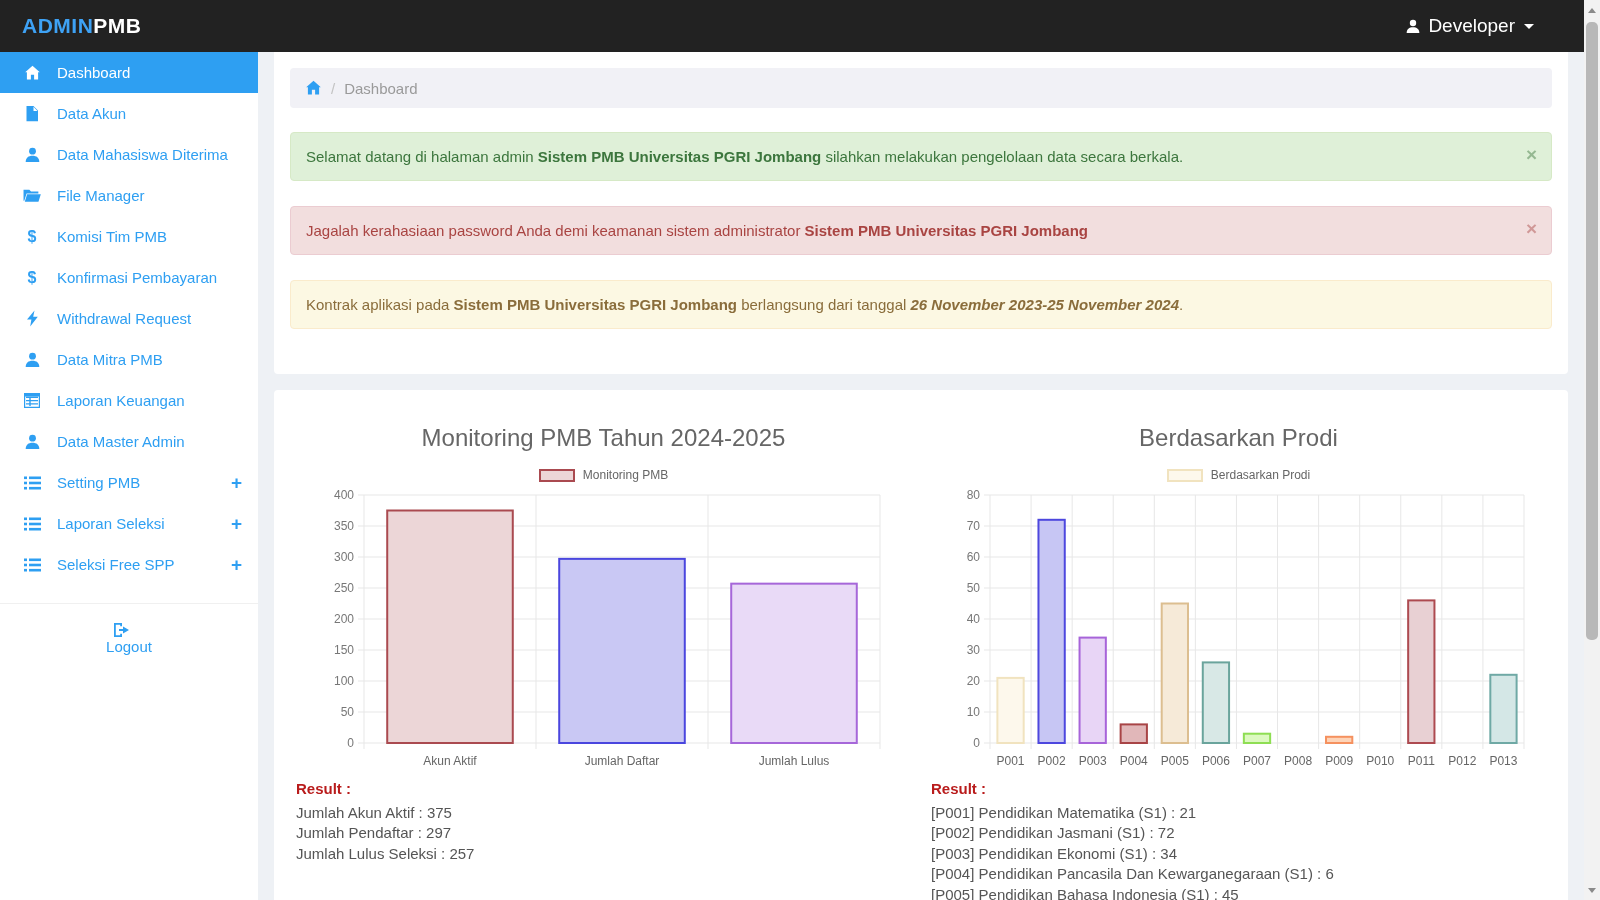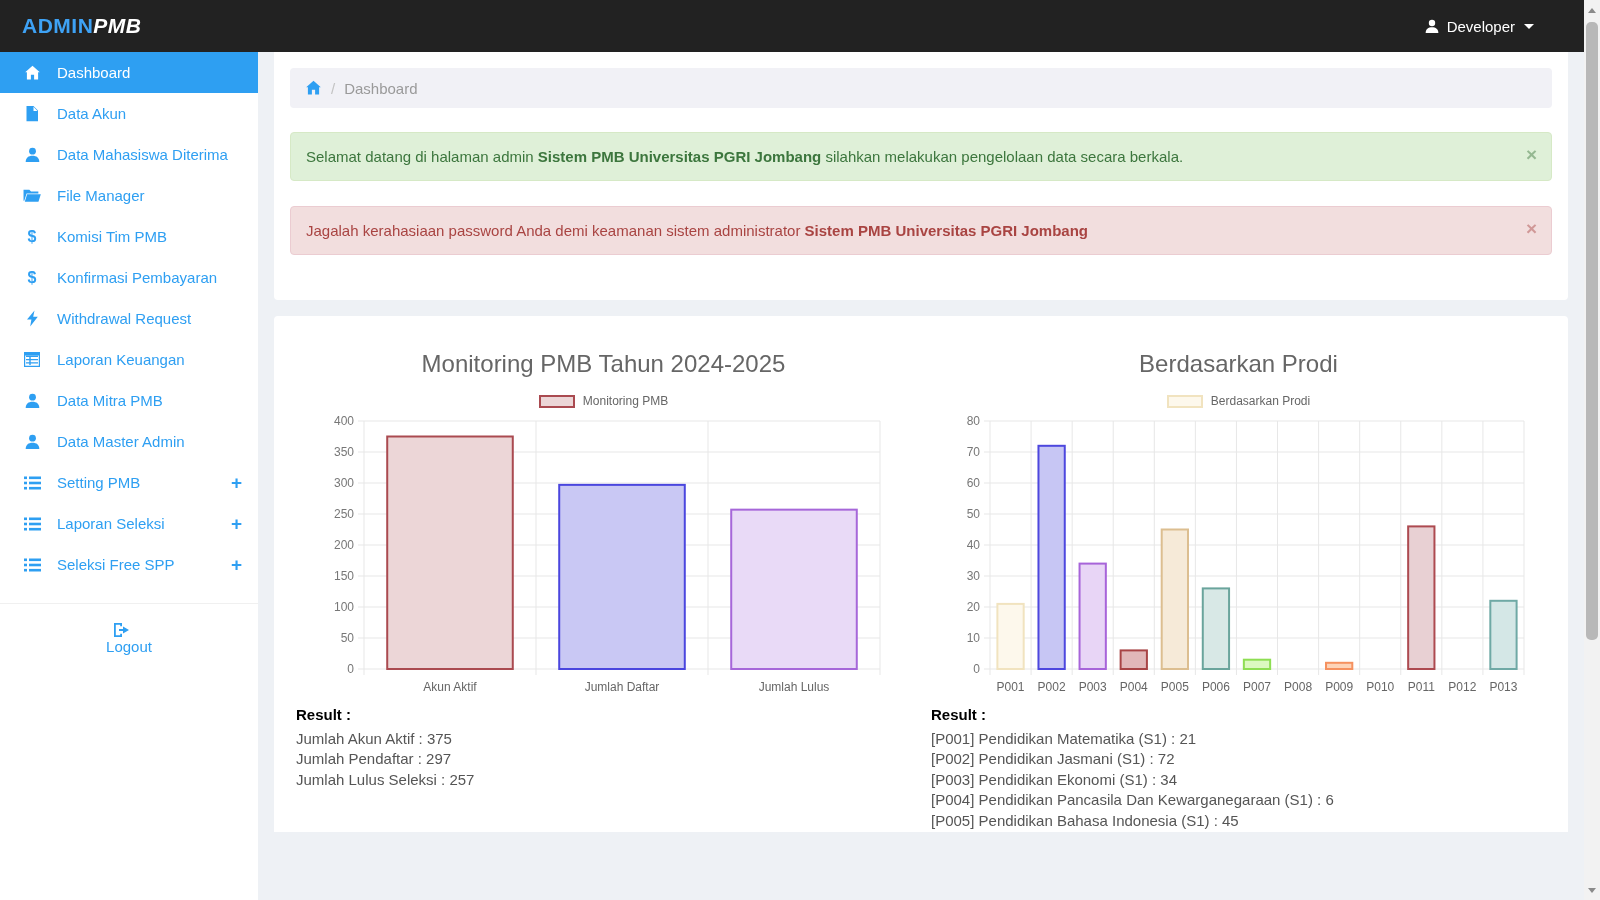--- a/index.html
+++ b/index.html
@@ -9,22 +9,22 @@
     background:#eef1f5;
     position:relative;
   }
   
   .navbar {
     position:absolute; top:0; left:0; width:1584px; height:52px;
     background:#222222; display:flex; align-items:center; padding:0 22px;
   }
   .logo { font-size:21px; font-weight:bold; letter-spacing:.5px; cursor:pointer; }
   .logo .lp { color:#3ea2f5; }
-  .logo .ls { color:#ffffff;font-style:italic; }
-  .user-menu { margin-left:auto; display:flex; align-items:center; gap:7px; color:#ffffff; font-size:15px; cursor:pointer; padding-right:28px;}
+  .logo .ls { color:#ffffff; }
+  .user-menu { margin-left:auto; display:flex; align-items:center; gap:7px; color:#ffffff; font-size:19px; cursor:pointer; padding-right:28px;}
   .user-menu svg { display:block; }
   .caret { width:0; height:0; border-left:5px solid transparent; border-right:5px solid transparent; border-top:5px solid #ffffff; margin-left:2px; }
   
   .sidebar {
     position:absolute; top:52px; left:0; width:258px; height:848px;
     background:#ffffff;
   }
   .side-item {
     display:flex; align-items:center; height:41px; padding:0 16px 0 22px;
     color:var(--accent,#2e9ff2); font-size:15px; cursor:pointer; list-style:none;
@@ -63,21 +63,21 @@
     padding:34px 12px 20px 12px; height:516px;
   }
   .charts { display:flex; }
   .chart-col { flex:1; padding:0 10px; }
   .chart-title { text-align:center; font-size:24px; color:#666666; font-weight:400; }
   .legend { display:flex; justify-content:center; align-items:center; gap:8px; margin:16px 0 5px 0; cursor:pointer; }
   .legend .box { width:36px; height:13px; border:2px solid; }
   .legend .lab { font-size:12px; color:#666666; }
   .chart-svg { display:block; margin:0 auto; }
   .results { margin-top:4px; font-size:15px; color:#555555; }
-  .results .rh { font-weight:bold; color:#000000; margin-bottom:3px; }
+  .results .rh { font-weight:bold; color:#b91c1c; margin-bottom:3px; }
   .results div { line-height:20.5px; }
   
   .scrollbar { position:absolute; top:0; right:0; width:16px; height:900px; background:#f2f2f2; }
   .sb-arrow { position:absolute; left:0; width:16px; height:16px; display:flex; align-items:center; justify-content:center; }
   .sb-arrow.up { top:2px; }
   .sb-arrow.down { bottom:2px; }
   .tri-up { width:0;height:0;border-left:4px solid transparent;border-right:4px solid transparent;border-bottom:5px solid #8a8a8a; }
   .tri-down { width:0;height:0;border-left:4px solid transparent;border-right:4px solid transparent;border-top:5px solid #8a8a8a; }
   .sb-thumb { position:absolute; left:2px; top:22px; width:12px; height:618px; background:#b8b8b8; border-radius:5px; }
 </style>
@@ -155,35 +155,35 @@
       <li class="side-item">
         <span class="icn">
           <svg width="13" height="17" viewBox="0 0 13 17" fill="currentColor">
             <polygon points="8.5,0.5 1,9.5 5.4,9.5 4.2,16.5 11.8,6.8 7.2,6.8"></polygon>
           </svg>
         </span>
         <span class="lbl">Withdrawal Request</span>
       </li>
       <li class="side-item">
         <span class="icn">
+          <svg width="17" height="16" viewBox="0 0 16 16" fill="currentColor">
+            <circle cx="8" cy="4.2" r="3.4"></circle>
+            <path d="M1.2 15 C1.2 10.8 4 8.8 8 8.8 C12 8.8 14.8 10.8 14.8 15 Z"></path>
+          </svg>
+        </span>
+        <span class="lbl">Data Mitra PMB</span>
+      </li>
+      <li class="side-item">
+        <span class="icn">
           <svg width="16" height="15" viewBox="0 0 16 15" fill="currentColor">
             <path d="M0.5 0.5 H15.5 V14.5 H0.5 Z M2 4.3 H14 M2 7.6 H14 M2 10.9 H14 M6 4.3 V13" stroke="currentColor" stroke-width="1.4" fill="none"></path>
             <rect x="0.5" y="0.5" width="15" height="3"></rect>
           </svg>
         </span>
         <span class="lbl">Laporan Keuangan</span>
-      </li>
-      <li class="side-item">
-        <span class="icn">
-          <svg width="17" height="16" viewBox="0 0 16 16" fill="currentColor">
-            <circle cx="8" cy="4.2" r="3.4"></circle>
-            <path d="M1.2 15 C1.2 10.8 4 8.8 8 8.8 C12 8.8 14.8 10.8 14.8 15 Z"></path>
-          </svg>
-        </span>
-        <span class="lbl">Data Mitra PMB</span>
       </li>
       <li class="side-item">
         <span class="icn">
           <svg width="17" height="16" viewBox="0 0 16 16" fill="currentColor">
             <circle cx="8" cy="4.2" r="3.4"></circle>
             <path d="M1.2 15 C1.2 10.8 4 8.8 8 8.8 C12 8.8 14.8 10.8 14.8 15 Z"></path>
           </svg>
         </span>
         <span class="lbl">Data Master Admin</span>
       </li>
@@ -249,20 +249,21 @@
           <svg width="17" height="16" viewBox="0 0 16 16" fill="currentColor">
             <path d="M8 0.8 15.3 7.2 13.6 7.2 13.6 14.5 9.6 14.5 9.6 9.8 6.4 9.8 6.4 14.5 2.4 14.5 2.4 7.2 0.7 7.2Z"></path>
           </svg>
         </span>
       <span class="sep">/</span>
       <span>Dashboard</span>
     </div>
     <div id="alerts-slot">
         <div class="alert" style="background: rgb(223, 240, 216); border-color: rgb(214, 233, 198); color: rgb(60, 118, 61);"><span><span>Selamat datang di halaman admin </span><b>Sistem PMB Universitas PGRI Jombang</b><span> silahkan melakukan pengelolaan data secara berkala.</span></span><span class="close">×</span></div>
         <div class="alert" style="background: rgb(242, 222, 222); border-color: rgb(235, 204, 209); color: rgb(169, 68, 66);"><span><span>Jagalah kerahasiaan password Anda demi keamanan sistem administrator </span><b>Sistem PMB Universitas PGRI Jombang</b></span><span class="close">×</span></div>
+        <div class="alert" style="background: rgb(252, 248, 227); border-color: rgb(250, 235, 204); color: rgb(138, 109, 59);"><span><span>Kontrak aplikasi pada </span><b>Sistem PMB Universitas PGRI Jombang</b><span> berlangsung dari tanggal </span><b style="font-style: italic;">26 November 2023-25 November 2024</b><span>.</span></span></div>
       </div>
   </section>
 
   <section class="card2">
     <div class="charts">
       <div class="chart-col">
         <div class="chart-title">Monitoring PMB Tahun 2024-2025</div>
         <div class="legend">
           <span class="box" id="legend-box-0" style="background: rgb(236, 214, 215); border-color: rgb(170, 74, 80);"></span>
           <span class="lab">Monitoring PMB</span>

